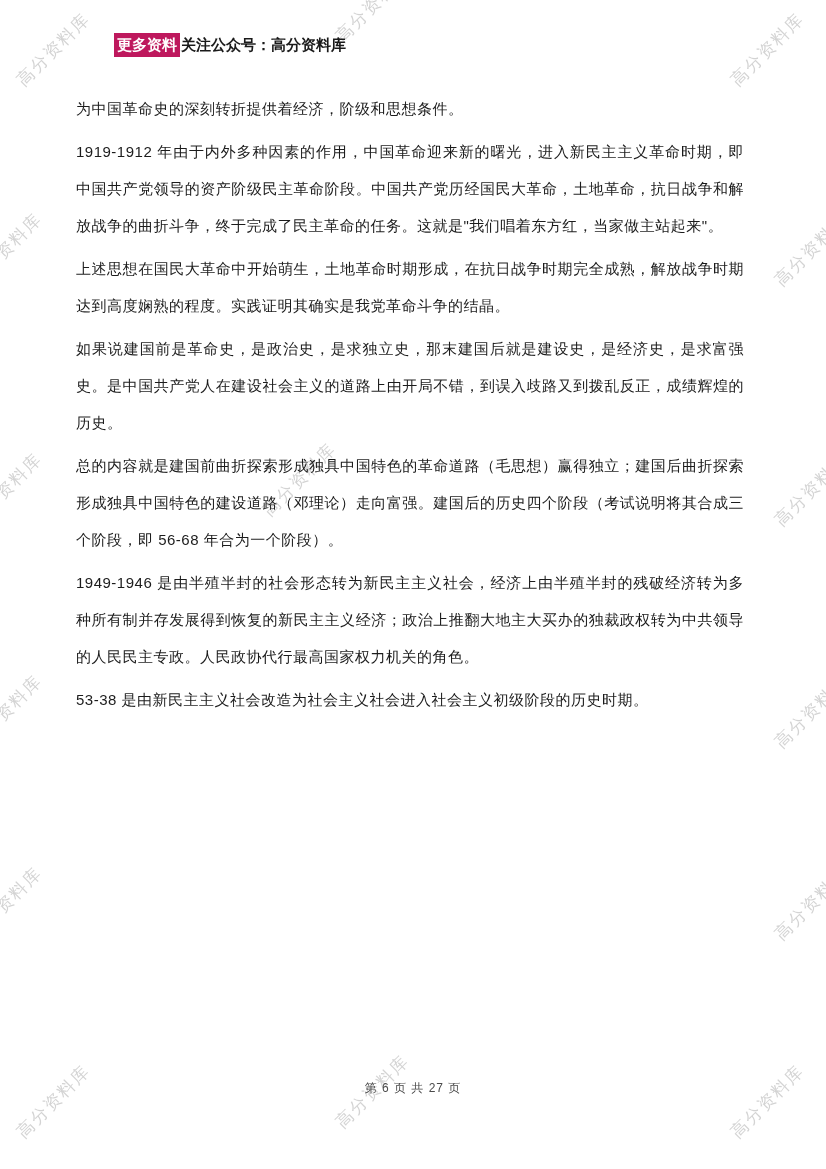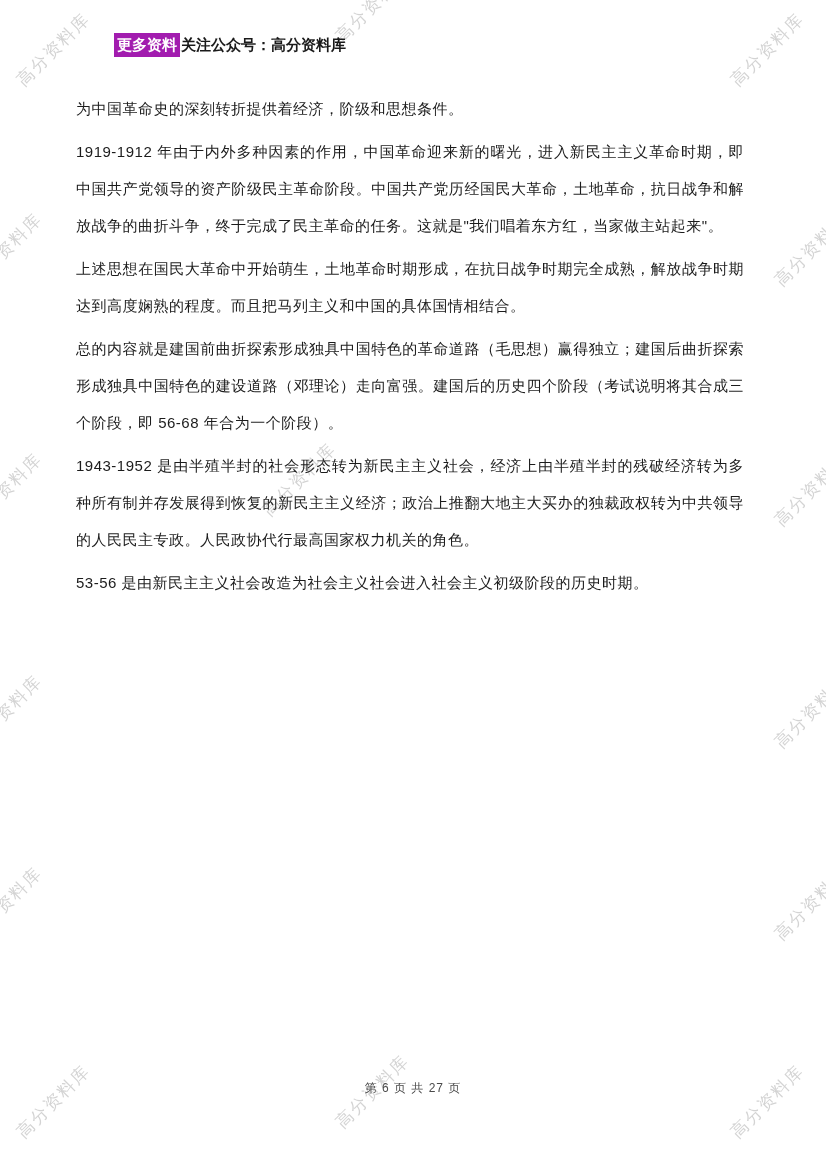--- a/index.html
+++ b/index.html
@@ -31,21 +31,21 @@
     left: 114px;
     top: 33px;
     display: flex;
     align-items: center;
     font-size: 15px;
     font-weight: bold;
     color: #1a1a1a;
     line-height: 22px;
   }
   .header .chip {
-    background: #a21caf;
+    background: #be185d;
     color: #ffffff;
     padding: 1px 3px;
     margin-right: 1px;
   }
   
   .content {
     position: absolute;
     left: 76px;
     top: 90px;
     width: 676px;
@@ -90,21 +90,22 @@
   <div class="wm" style="left:252px; top:468px">高分资料库</div>
 
   <div class="header">
     <span class="chip">更多资料</span>
     <span>关注公众号：高分资料库</span>
   </div>
 
   <div class="content">
     <p>为中国革命史的深刻转折提供着经济，阶级和思想条件。</p>
     <p>1919-1912 年由于内外多种因素的作用，中国革命迎来新的曙光，进入新民主主义革命时期，即中国共产党领导的资产阶级民主革命阶段。中国共产党历经国民大革命，土地革命，抗日战争和解放战争的曲折斗争，终于完成了民主革命的任务。这就是"我们唱着东方红，当家做主站起来"。</p>
-    <p>上述思想在国民大革命中开始萌生，土地革命时期形成，在抗日战争时期完全成熟，解放战争时期达到高度娴熟的程度。而且把马列主义和中国的具体国情相结合。</p>
+    <p>上述思想在国民大革命中开始萌生，土地革命时期形成，在抗日战争时期完全成熟，解放战争时期达到高度娴熟的程度。实践证明其确实是我党革命斗争的结晶。</p>
+    <p>如果说建国前是革命史，是政治史，是求独立史，那末建国后就是建设史，是经济史，是求富强史。是中国共产党人在建设社会主义的道路上由开局不错，到误入歧路又到拨乱反正，成绩辉煌的历史。</p>
     <p>总的内容就是建国前曲折探索形成独具中国特色的革命道路（毛思想）赢得独立；建国后曲折探索形成独具中国特色的建设道路（邓理论）走向富强。建国后的历史四个阶段（考试说明将其合成三个阶段，即 56-68 年合为一个阶段）。</p>
-    <p>1943-1952 是由半殖半封的社会形态转为新民主主义社会，经济上由半殖半封的残破经济转为多种所有制并存发展得到恢复的新民主主义经济；政治上推翻大地主大买办的独裁政权转为中共领导的人民民主专政。人民政协代行最高国家权力机关的角色。</p>
-    <p>53-56 是由新民主主义社会改造为社会主义社会进入社会主义初级阶段的历史时期。</p>
+    <p>1949-1946 是由半殖半封的社会形态转为新民主主义社会，经济上由半殖半封的残破经济转为多种所有制并存发展得到恢复的新民主主义经济；政治上推翻大地主大买办的独裁政权转为中共领导的人民民主专政。人民政协代行最高国家权力机关的角色。</p>
+    <p>53-38 是由新民主主义社会改造为社会主义社会进入社会主义初级阶段的历史时期。</p>
   </div>
 
   <div class="footer">第 6 页 共 27 页</div>
 
 </div>
 
 </body></html>

